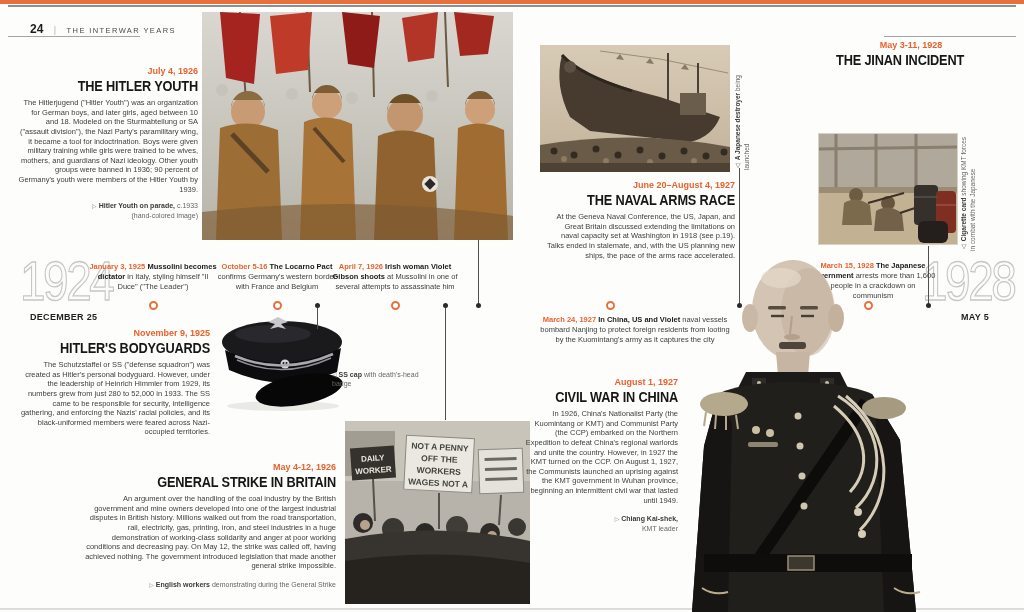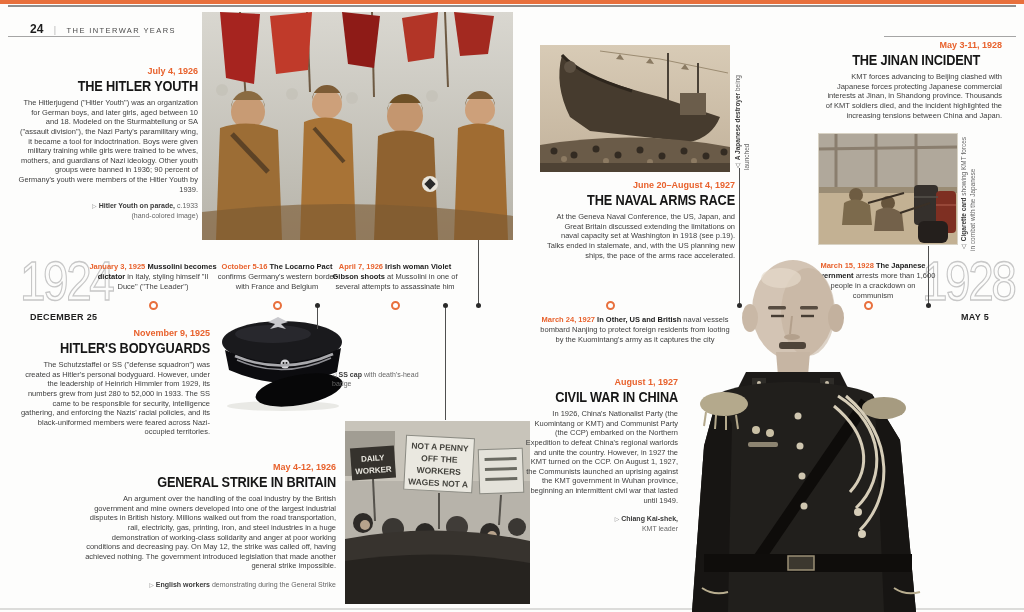--- a/index.html
+++ b/index.html
@@ -390,39 +390,38 @@
   </div>
 
   <div class="abs art align-r" style="left:545px;top:180px;width:190px;">
     <div class="date">June 20–August 4, 1927</div>
     <div class="title o-r">THE NAVAL ARMS RACE</div>
     <div class="body">At the Geneva Naval Conference, the US, Japan, and Great Britain discussed extending the limitations on naval capacity set at Washington in 1918 (see p.19). Talks ended in stalemate, and, with the US planning new ships, the pace of the arms race accelerated.</div>
   </div>
 
   <div class="abs evt" style="left:540px;top:315px;width:190px;">
     <span class="edate">March 24, 1927</span>
-    <b>In Other, US and British</b>
+    <b>In China, US and Violet</b>
     <span>naval vessels bombard Nanjing to protect foreign residents from looting by the Kuomintang's army as it captures the city</span>
   </div>
 
   <div class="abs art align-r" style="left:520px;top:377px;width:158px;">
     <div class="date">August 1, 1927</div>
     <div class="title o-r">CIVIL WAR IN CHINA</div>
     <div class="body">In 1926, China's Nationalist Party (the Kuomintang or KMT) and Communist Party (the CCP) embarked on the Northern Expedition to defeat China's regional warlords and unite the country. However, in 1927 the KMT turned on the CCP. On August 1, 1927, the Communists launched an uprising against the KMT government in Wuhan province, beginning an intermittent civil war that lasted until 1949.</div>
     <div class="cap" style="margin-top:9px;">
       <span class="glyph">▷</span>
       <b>Chiang Kai-shek,</b><br>
       <span>KMT leader</span>
     </div>
   </div>
 
-  <div class="abs art" style="left:820px;top:40px;width:182px;text-align:right;">
+  <div class="abs art" style="left:820px;top:40px;width:182px;text-align:center;">
     <div class="date">May 3-11, 1928</div>
     <div class="title o-l">THE JINAN INCIDENT</div>
-    <div class="body">KMT forces advancing to Beijing clashed with Japanese forces protecting Japanese commercial interests at Jinan, in Shandong province. Thousands of KMT soldiers died, and the incident highlighted the increasing tensions between China and Japan.</div>
   </div>
 
   <div class="abs vcap" style="left:960px;top:136px;height:115px;">
     <span class="glyph">△</span>
     <b>Cigarette card</b>
     <span>showing KMT forces in combat with the Japanese</span>
   </div>
 
   <div class="abs evt" style="left:810px;top:261px;width:126px;">
     <span class="edate">March 15, 1928</span>

